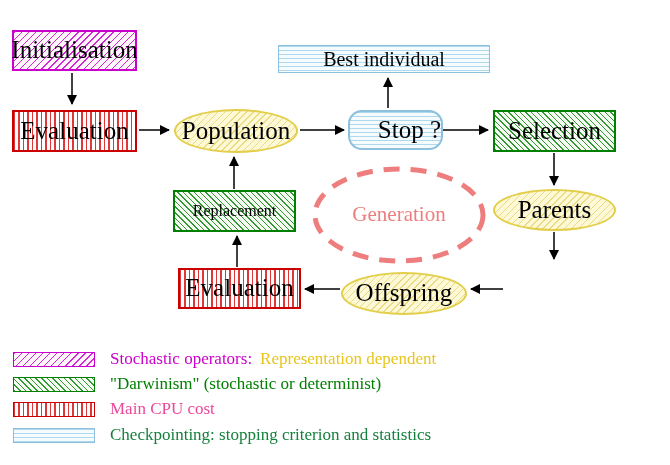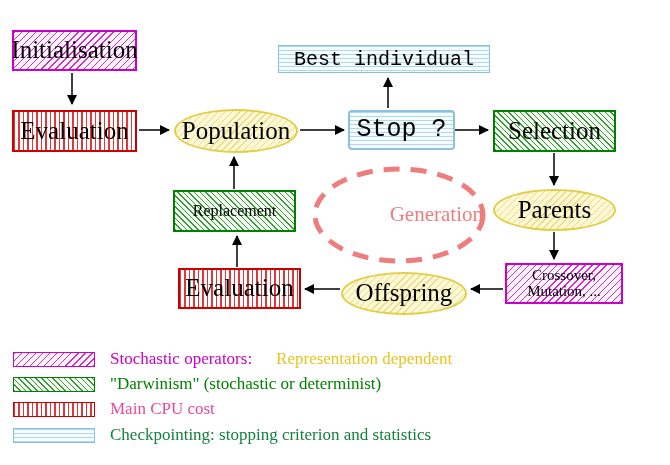--- a/index.html
+++ b/index.html
@@ -26,46 +26,45 @@
     background:repeating-linear-gradient(45deg, rgba(0,128,0,.8) 0 1px, #f6fbf4 1px 4px);
     text-align:center;
   }
   .hatch-yellow {
     border:2px solid #e3ce4a;
     background:repeating-linear-gradient(135deg, #ecda85 0 1px, #fdf9d6 1px 5px);
   }
   .hatch-cyan {
     border:2px solid #8cc0dc;
     background:repeating-linear-gradient(180deg, #aed8ec 0 1px, #f6fcfe 1px 4px);
-    font-family:Liberation Mono, monospace;
   }
   .ellipse { border-radius:50%; }
   .small-label { font-size:15px; }
   
   #n-init   { left:12px;  top:30px;  width:125px; height:41px; }
   #n-eval1  { left:12px;  top:110px; width:125px; height:42px; }
   #n-pop    { left:174px; top:109px; width:124px; height:44px; }
-  #n-stop   { left:348px; top:110px; width:107px;  height:40px; border-radius:4px; }
+  #n-stop   { left:348px; top:110px; width:95px;  height:40px; border-radius:14px;justify-content:flex-end; }
   #n-best   { left:278px; top:45px;  width:212px; height:28px; border-width:1.5px; font-size:20px; }
   #n-sel    { left:493px; top:110px; width:123px; height:42px; }
   #n-par    { left:493px; top:189px; width:123px; height:42px; }
   #n-cross  { left:505px; top:263px; width:118px; height:41px; flex-direction:column; }
   #n-off    { left:341px; top:272px; width:126px; height:43px;align-items:center; }
   #n-eval2  { left:178px; top:268px; width:123px; height:41px; }
   #n-repl   { left:173px; top:190px; width:123px; height:42px; font-size:16px; }
   #n-gen-label {
-    position:absolute; z-index:2; left:315px; top:202px; width:168px; text-align:right;
+    position:absolute; z-index:2; left:315px; top:202px; width:168px; text-align:center;
     color:#ee7e7e; font-size:21px;
   }
   
   .legend-row { position:absolute; z-index:2; left:13px; height:17px; }
   .legend-swatch { position:absolute; left:0; top:0; width:82px; height:15px; box-sizing:border-box; }
   .legend-swatch.hatch-magenta, .legend-swatch.hatch-red, .legend-swatch.hatch-green, .legend-swatch.hatch-cyan { border-width:1.5px; }
   .legend-text { position:absolute; left:97px; top:-3px; width:560px; white-space:nowrap; font-size:17px; }
-  .legend-text .gap { margin-left:24px; }
+  .legend-text .gap { margin-left:8px; }
   .c-magenta { color:#cc00cc; }
   .c-gold    { color:#e8c51d; }
   .c-green   { color:#008000; }
   .c-red     { color:#ec4899;margin-top:8px; }
   .c-lblue   { color:#15803d; }
   #legend-row-1 { top:352px; }
   #legend-row-2 { top:377px; }
   #legend-row-3 { top:402px; }
   #legend-row-4 { top:428px; }
 </style>
@@ -117,24 +116,20 @@
     </div>
 
   <div id="n-sel" class="node hatch-green">
       <span>Selection</span>
     </div>
 
   <div id="n-par" class="node hatch-yellow ellipse">
       <span>Parents</span>
     </div>
 
-  <div id="n-cross" class="node hatch-magenta small-label">
-    <div>Crossover,</div>
-    <div>Mutation, ...</div>
-  </div>
 
   <div id="n-off" class="node hatch-yellow ellipse">
       <span>Offspring</span>
     </div>
 
   <div id="n-eval2" class="node hatch-red">
       <span>Evaluation</span>
     </div>
 
   <div id="n-repl" class="node hatch-green">

